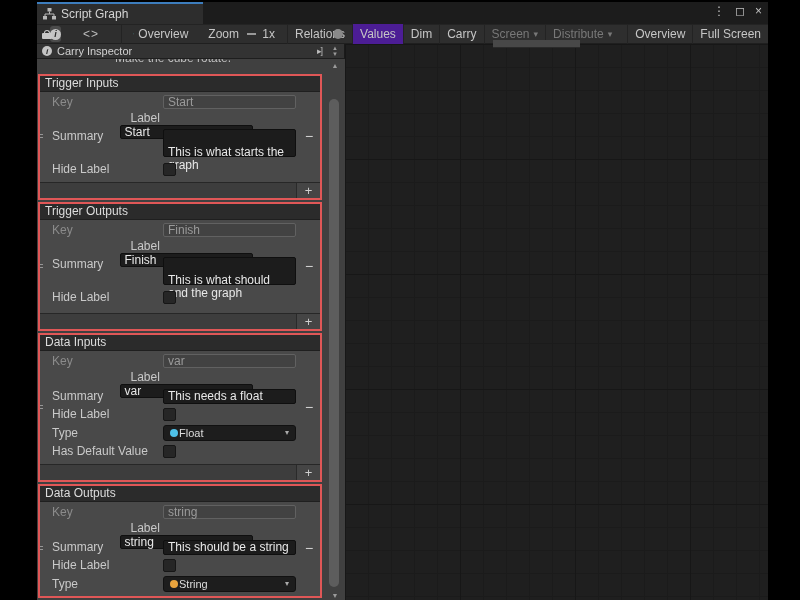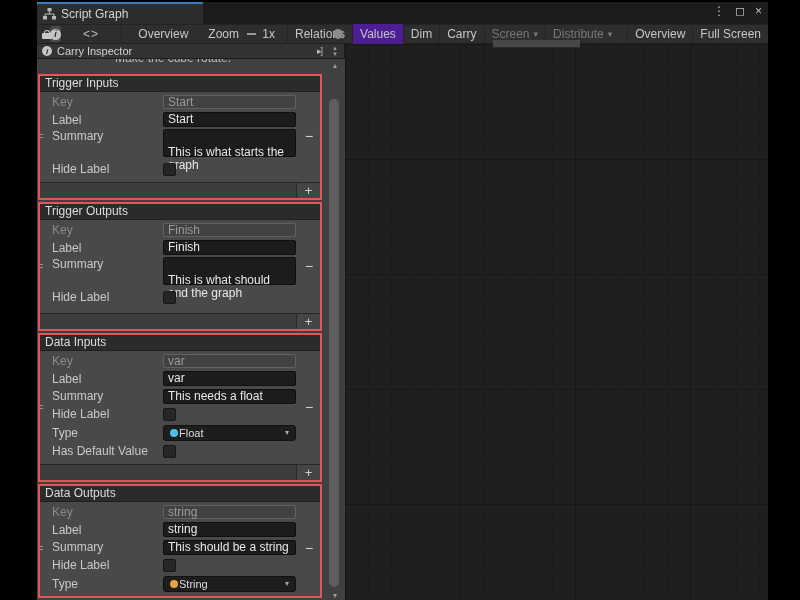--- a/index.html
+++ b/index.html
@@ -66,21 +66,21 @@
   .sec { position:absolute; left:1px; width:284px; border:2px solid #e05757; background:#494949;
     display:flex; flex-direction:column; overflow:hidden; }
   .sec-0 { top:15px; height:126px; } .sec-1 { top:143px; height:129px; }
   .sec-2 { top:274px; height:149px; } .sec-3 { top:425px; height:114px; }
   .sec-header { height:16px; background:#2b2b2b; color:#dcdcdc; font-size:12px; line-height:15px;
     padding-left:5px; border-bottom:1px solid #1f1f1f; flex:none; }
   .sec-item { position:relative; flex:1; padding:2px 0 0 12px; }
   .row { display:flex; align-items:center; margin-bottom:1px; }
   .row .lbl { width:111px; font-size:12px; color:#c9c9c9; flex:none; }
   .row .lbl.dim { color:#8b8b8b; }
-  .r-key { height:16px; } .r-label { height:17px; } .r-sum { height:30px; align-items:flex-start; }
+  .r-key { height:16px; } .r-label { height:17px;flex-direction:column; } .r-sum { height:30px; align-items:flex-start; }
   .r-sum-s { height:16px; } .r-chk { height:16px; margin-top:2px; } .r-type { height:17px; margin-top:2px; }
   .field { width:133px; height:14px; background:#1c1c1c; border:1px solid #0f0f0f; border-radius:2px;
     color:#e8e8e8; font-size:12px; padding:0 4px; line-height:12px; }
   .field.dis { background:#424242; border:1px solid #616161; color:#9a9a9a; }
   .field.multi { height:28px; padding-top:16px; white-space:normal; line-height:13px; }
   .field.one { height:15px; }
   .checkbox { width:13px; height:13px; background:#262626; border:1px solid #161616; border-radius:2px; }
   .dropdown { position:relative; width:133px; height:16px; background:#1d1d1d; border:1px solid #111;
     border-radius:3px; display:flex; align-items:center; gap:1px; padding-left:6px;
     color:#dcdcdc; font-size:11px; }

